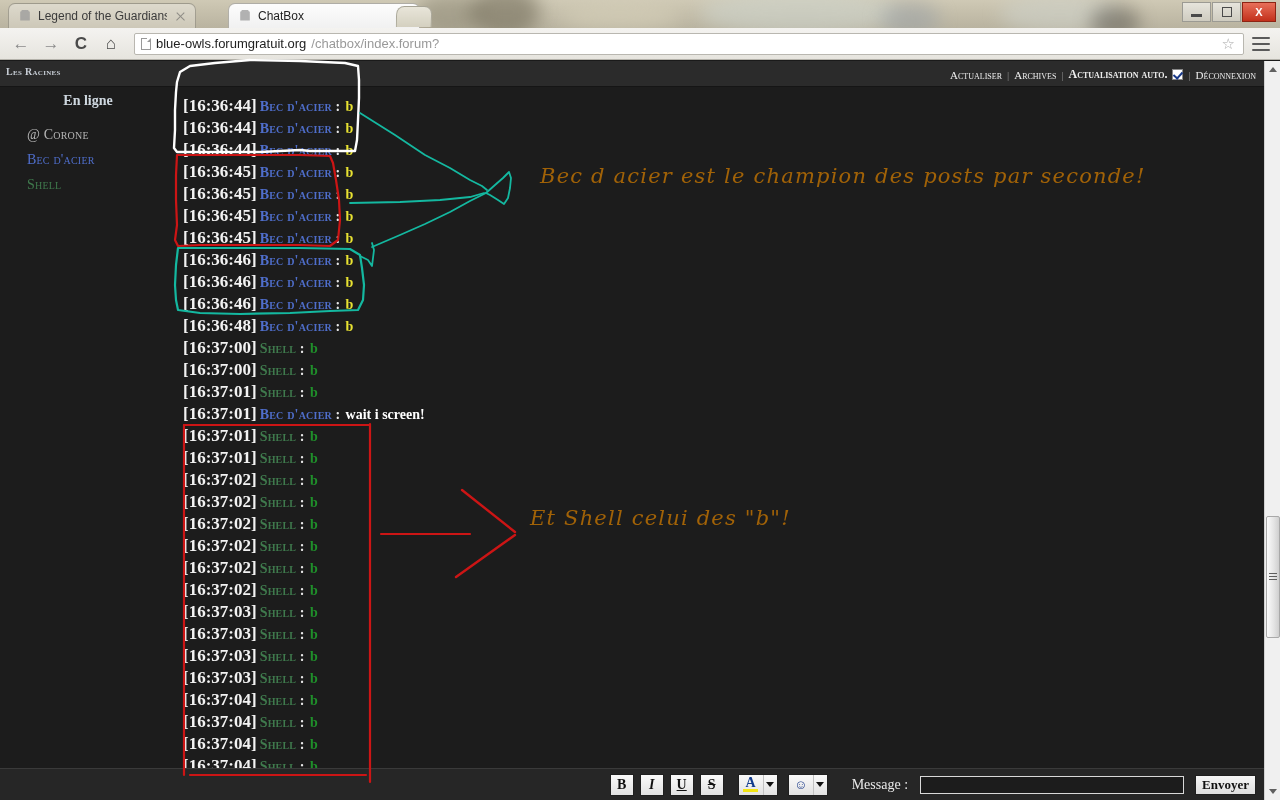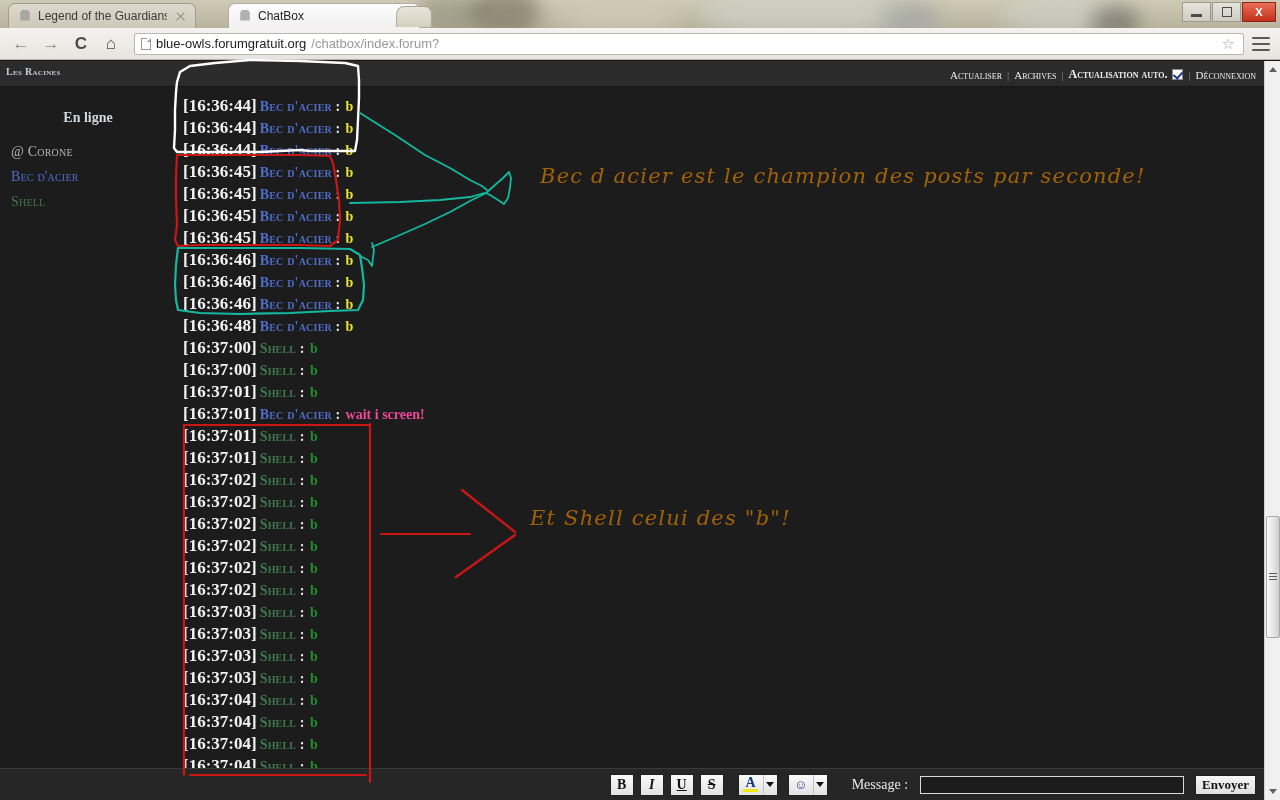--- a/index.html
+++ b/index.html
@@ -131,25 +131,25 @@
     content:""; position:absolute; left:2px; top:0px; width:4px;height:7px;
     border:solid #1a3a8a; border-width:0 2px 2px 0; transform: rotate(42deg);
   }
 
   
   #members {
     position: absolute; left: 0; top: 27px; width: 176px; bottom: 32px;
     background: #1c1c1c;
   }
   #members-title {
-    margin-top: 22px; text-align: center; font-size: 14px; font-weight: bold;
+    margin-top: 5px; text-align: center; font-size: 14px; font-weight: bold;
     font-family: "Liberation Serif", serif; color: #cfd8e0;
   }
   .member {
-    margin-top: 9px; padding-left: 11px;
+    margin-top: 9px; padding-left: 27px;
     font-family: "Liberation Serif", serif; font-size: 14px;
     font-variant: small-caps; letter-spacing: .2px;
   }
   #member-0 { color: #b5b5b5; margin-top: 18px; }
   #member-1 { color: #4f6ecb; }
   #member-2 { color: #3f7a4d; }
 
   
   #chatlog {
     position: absolute; left: 176px; top: 27px; right: 16px; bottom: 32px;
@@ -159,21 +159,21 @@
     height: 22px; line-height: 22px; padding-left: 7px; white-space: nowrap;
     font-family: "Liberation Serif", serif; font-size: 14px;
   }
   .ts { color: #f2f2f2; font-weight: bold; font-size: 17px; }
   .nick { font-variant: small-caps; font-weight: bold; padding-left: 3px; letter-spacing:.2px;}
   .nick-bec { color: #4f6ecb; }
   .nick-shell { color: #3f7a4d; }
   .colon { color: #eaeaea; font-weight: bold; }
   .txt-b-yellow { color: #e8e232; font-weight: bold; padding-left: 2px;}
   .txt-b-green  { color: #1f8f2a; font-weight: bold; padding-left: 2px;}
-  .txt-white    { color: #ec4899; font-weight: bold; padding-left: 2px;}
+  .txt-white    { color: #ffffff; font-weight: bold; padding-left: 2px;}
 
   
   #cb-footer {
     position: absolute; left: 0; bottom: 0; width: 1264px; height: 32px;
     background: #262626; border-top: 1px solid #3a3a3a;
     display: flex; align-items: center; justify-content: flex-end; gap: 6px;
     padding-right: 8px;
   }
   .fmt-btn {
     width: 24px; height: 22px; background: linear-gradient(180deg,#fafafa,#e2e2e2);

